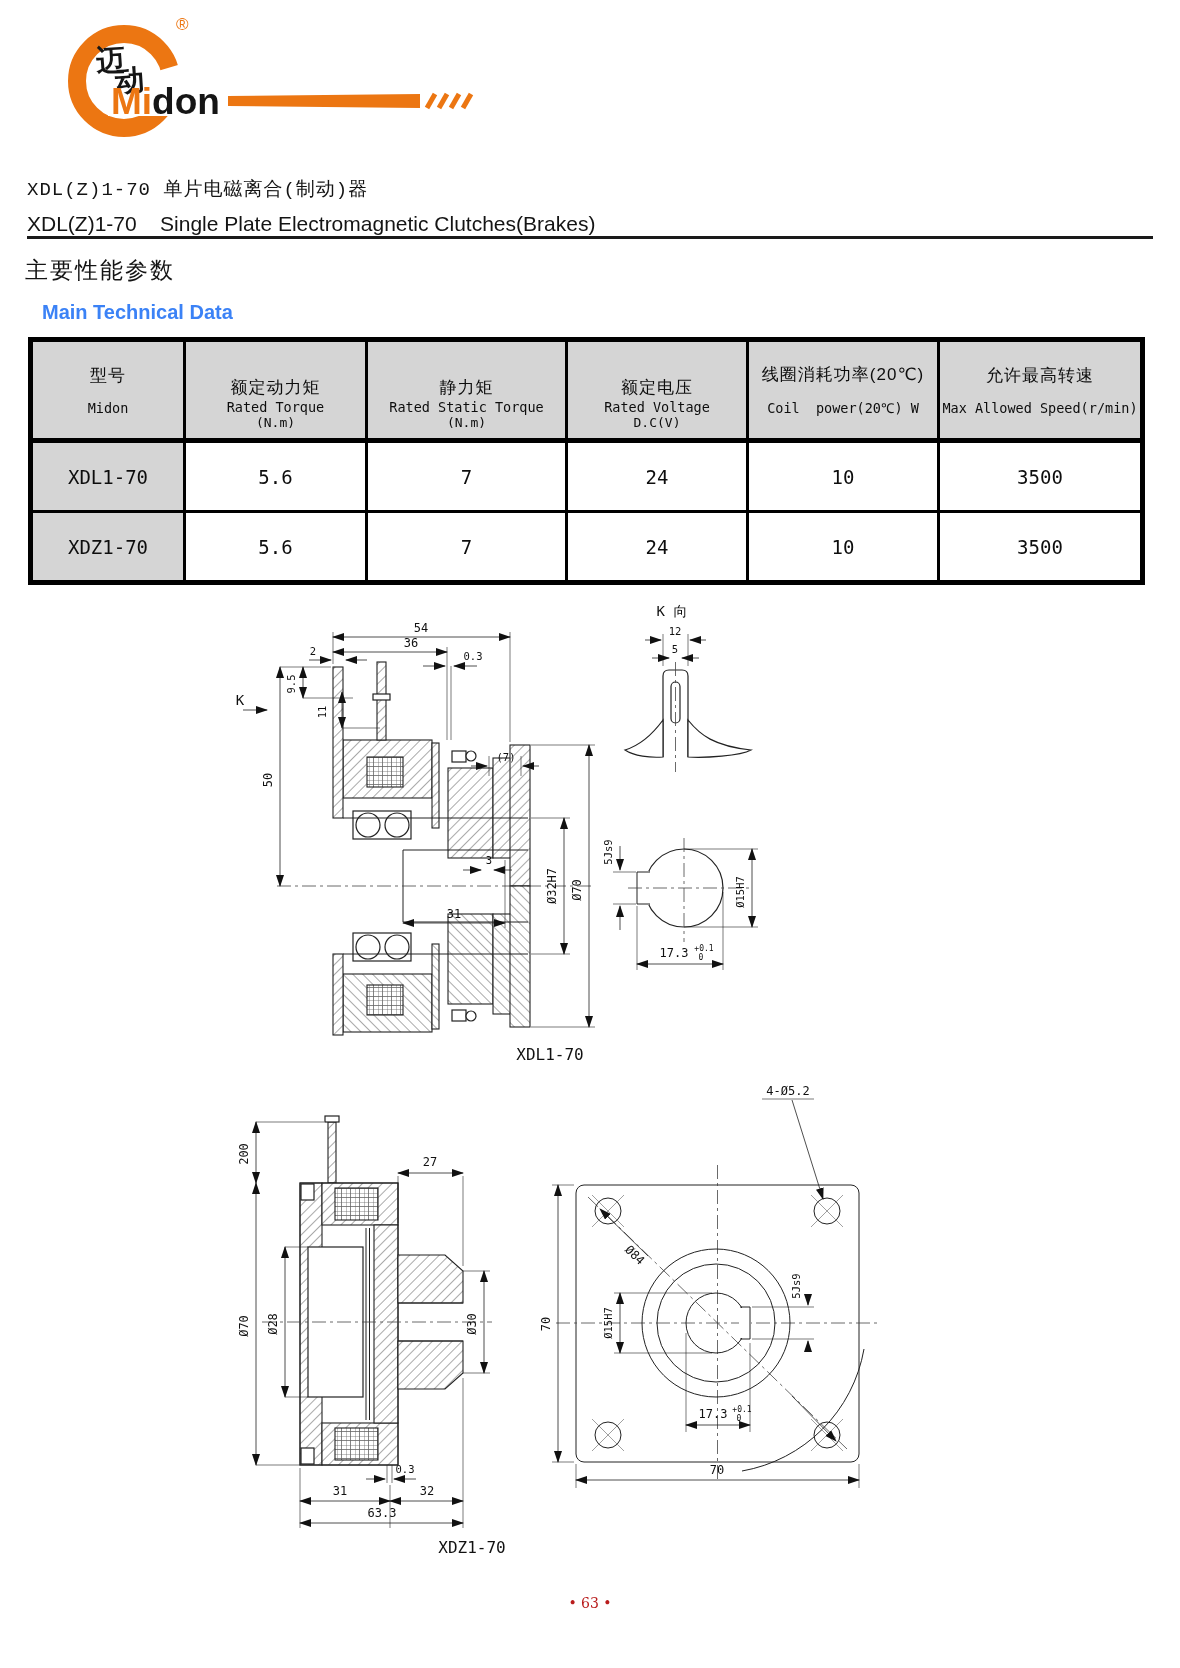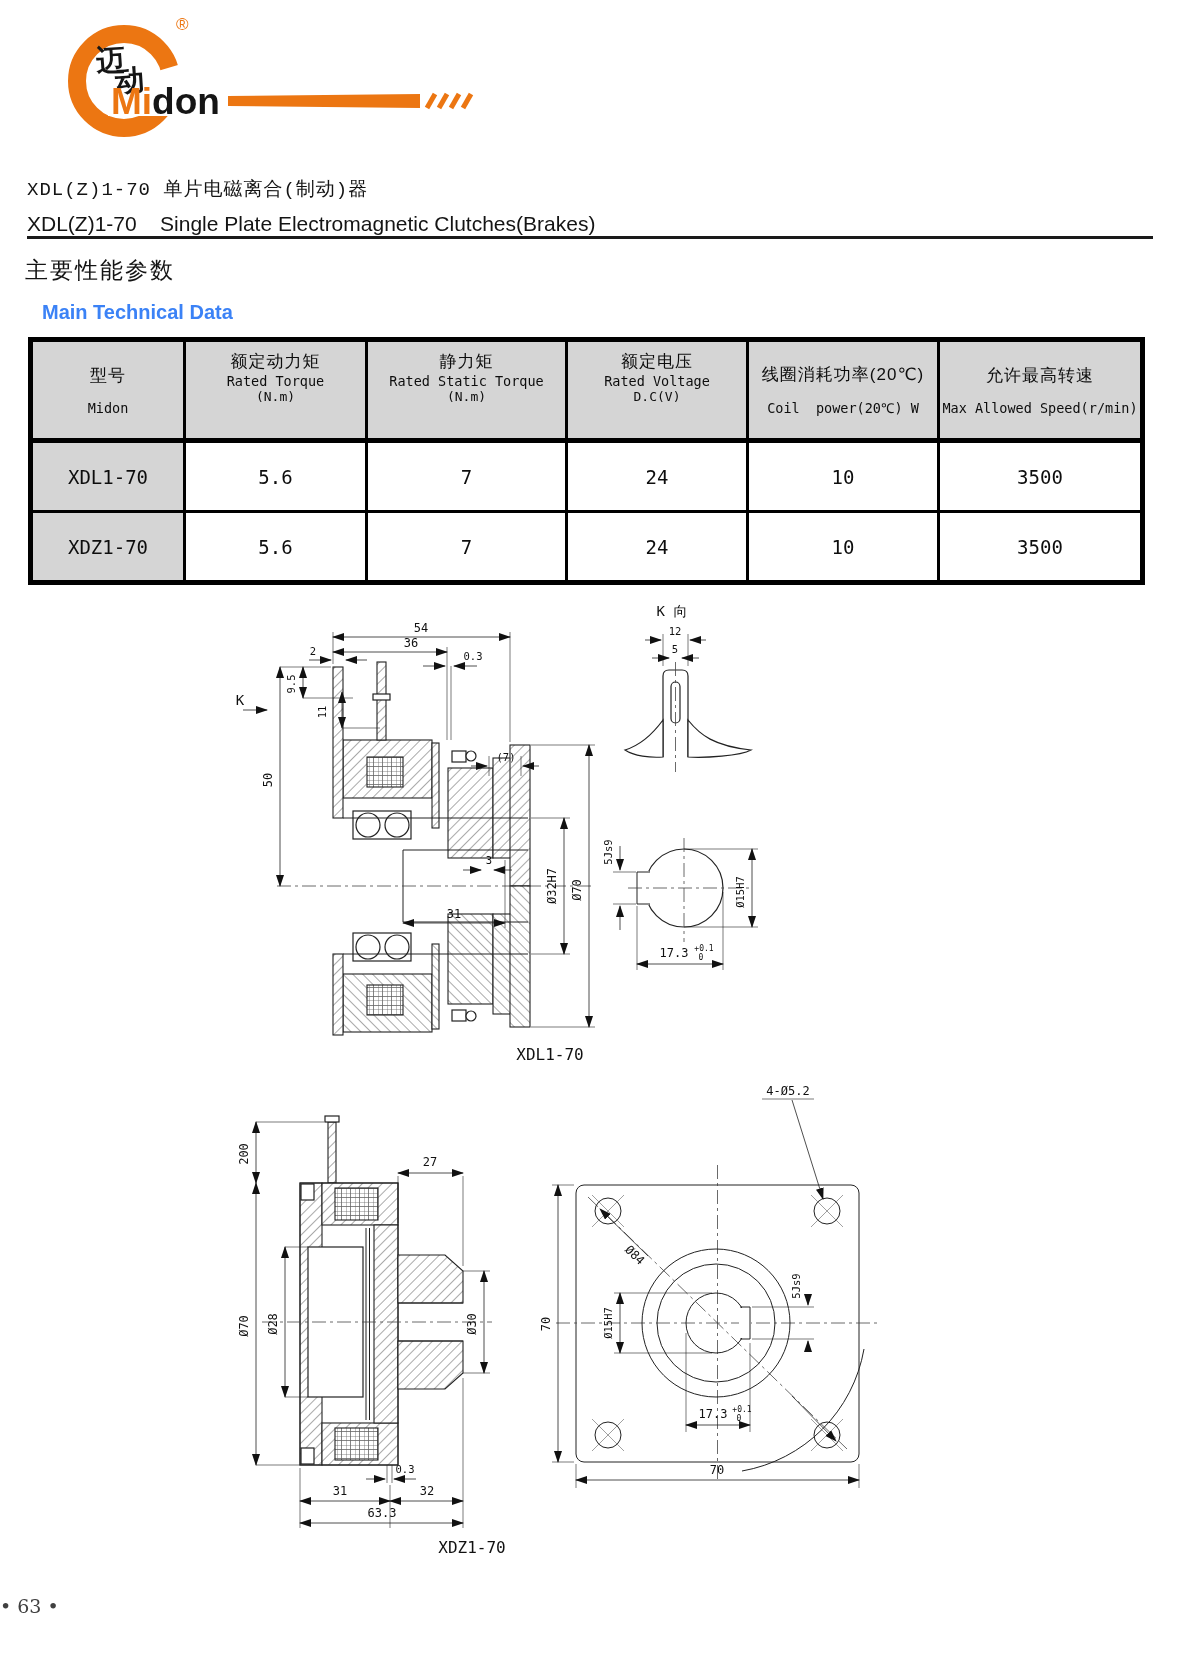--- a/index.html
+++ b/index.html
@@ -22,21 +22,21 @@
 
   
   .tbl-wrap{position:absolute;left:28px;top:337px;}
   table.spec{border-collapse:collapse;table-layout:fixed;width:1112px;border:5px solid #000;}
   table.spec th,table.spec td{border:3px solid #000;padding:0;}
   table.spec thead th{height:96px;background:#d5d5d5;font-weight:normal;border-bottom:5px solid #000;}
   table.spec tbody td{height:67px;text-align:center;vertical-align:middle;
       font-family:"DejaVu Sans Mono","Liberation Mono",monospace;font-size:19px;color:#0d0d0d;}
   td.model{background:#d5d5d5;font-size:18px;}
   .hc{display:flex;flex-direction:column;height:100%;align-items:center;box-sizing:border-box;padding:8px 2px;}
-  .h3{justify-content:flex-start;}
+  .h3{justify-content:flex-end;}
   .h2{justify-content:space-evenly;}
   .hcn{font-size:17px;color:#0d0d0d;letter-spacing:1px;}
   .hen{font-family:"DejaVu Sans Mono","Liberation Mono",monospace;font-size:13.5px;color:#0d0d0d;white-space:pre;}
   .hunit{font-family:"DejaVu Sans Mono","Liberation Mono",monospace;font-size:13px;color:#0d0d0d;}
 
   
   svg text{font-family:"DejaVu Sans Mono","Liberation Mono",monospace;}
   .ol{fill:#fff;stroke:#222;stroke-width:1.2;}
   .hf{fill:url(#hatch);stroke:#222;stroke-width:1.1;}
   .gf{fill:url(#grid);stroke:#222;stroke-width:1.1;}
@@ -44,22 +44,22 @@
   .dim{stroke:#222;stroke-width:0.8;fill:none;}
   .ext{stroke:#222;stroke-width:0.6;fill:none;}
   .cl{stroke:#444;stroke-width:0.8;fill:none;stroke-dasharray:14 4 3 4;}
   .cross{stroke:#888;stroke-width:0.8;fill:none;}
   .dt{font-size:12px;fill:#111;text-anchor:middle;}
   .dts{font-size:10.5px;fill:#111;text-anchor:middle;}
   .dtt{font-size:8px;fill:#111;text-anchor:middle;}
   .klbl{font-size:14px;fill:#111;text-anchor:middle;}
   .lbl{font-size:16px;fill:#111;text-anchor:middle;}
 
-  .page-num{position:absolute;left:0;top:1595px;width:100%;text-align:left;
-            font-family:"DejaVu Serif","Liberation Serif",serif;font-size:19px;color:#404040;}
+  .page-num{position:absolute;left:0;top:1595px;width:100%;text-align:center;
+            font-family:"DejaVu Serif","Liberation Serif",serif;font-size:14px;color:#b91c1c;}
 </style>
 </head>
 <body>
 
 <div class="page">
 
   <svg width="0" height="0" style="position:absolute" aria-hidden="true">
     <defs>
       <pattern id="hatch" width="7" height="7" patternUnits="userSpaceOnUse" patternTransform="rotate(45)">
         <rect width="7" height="7" fill="#fff"></rect>

